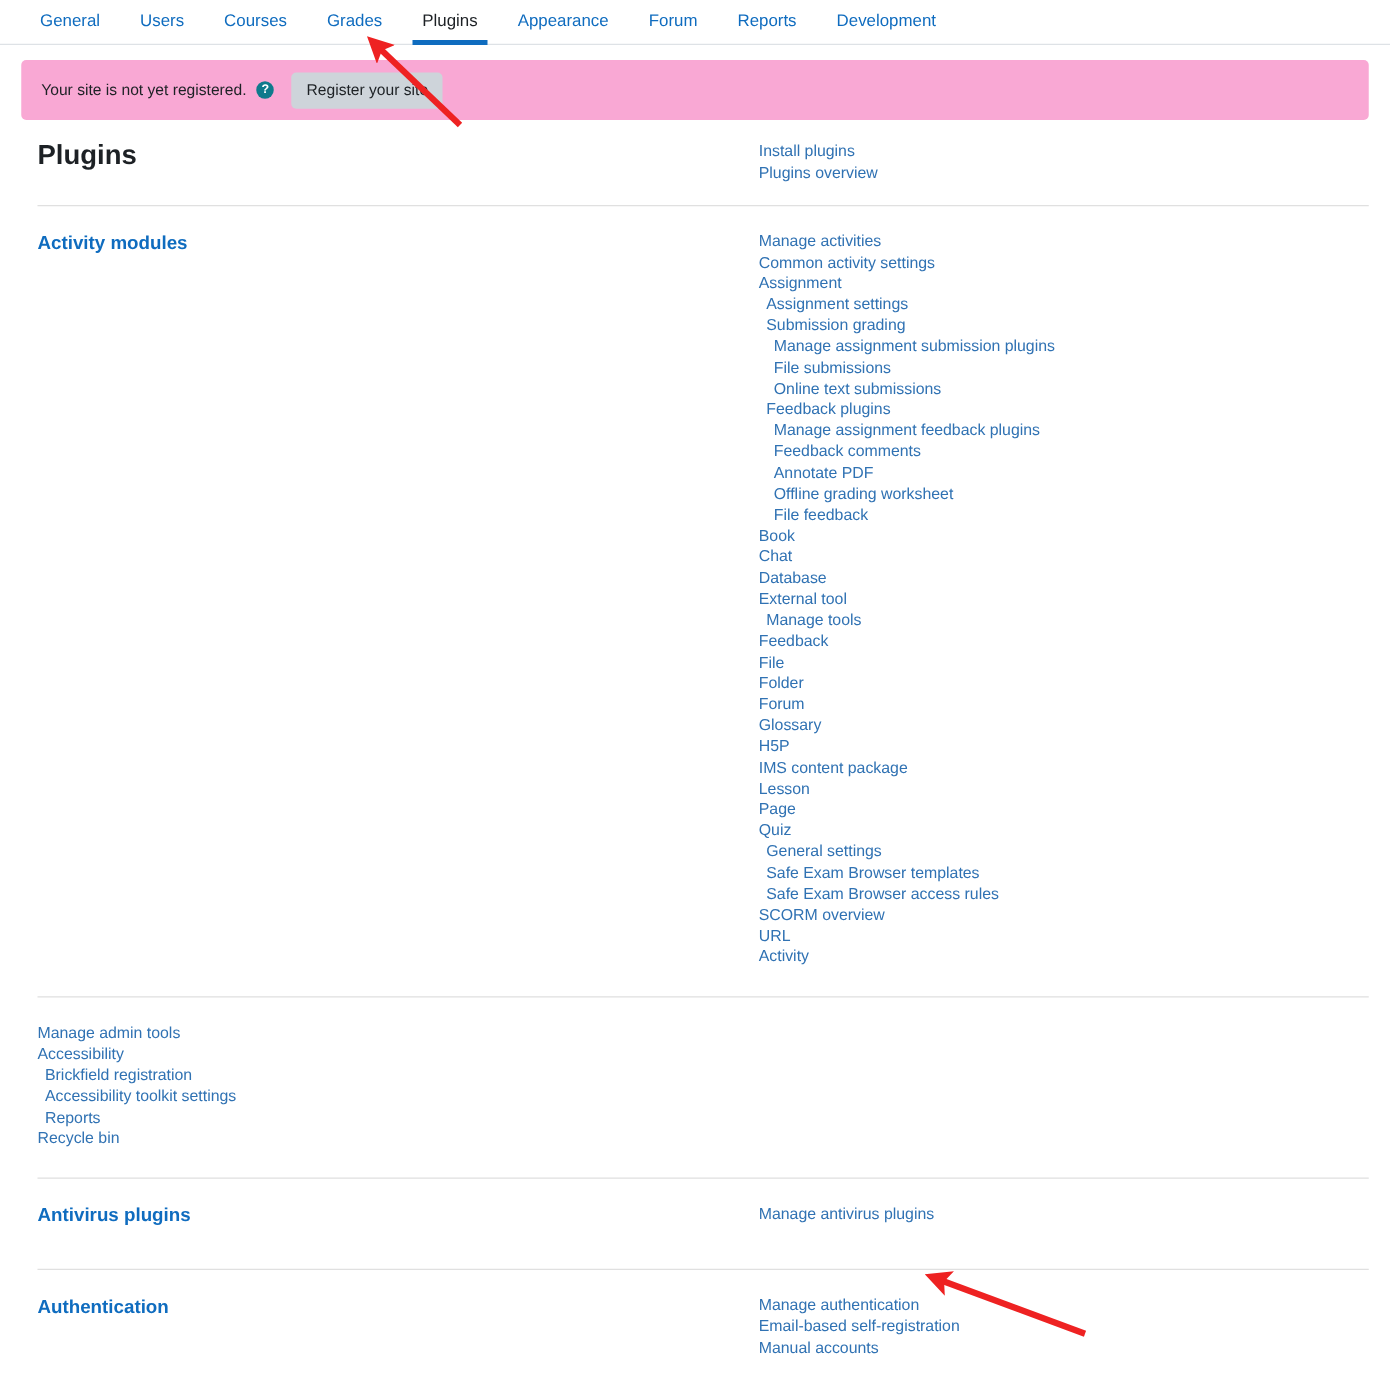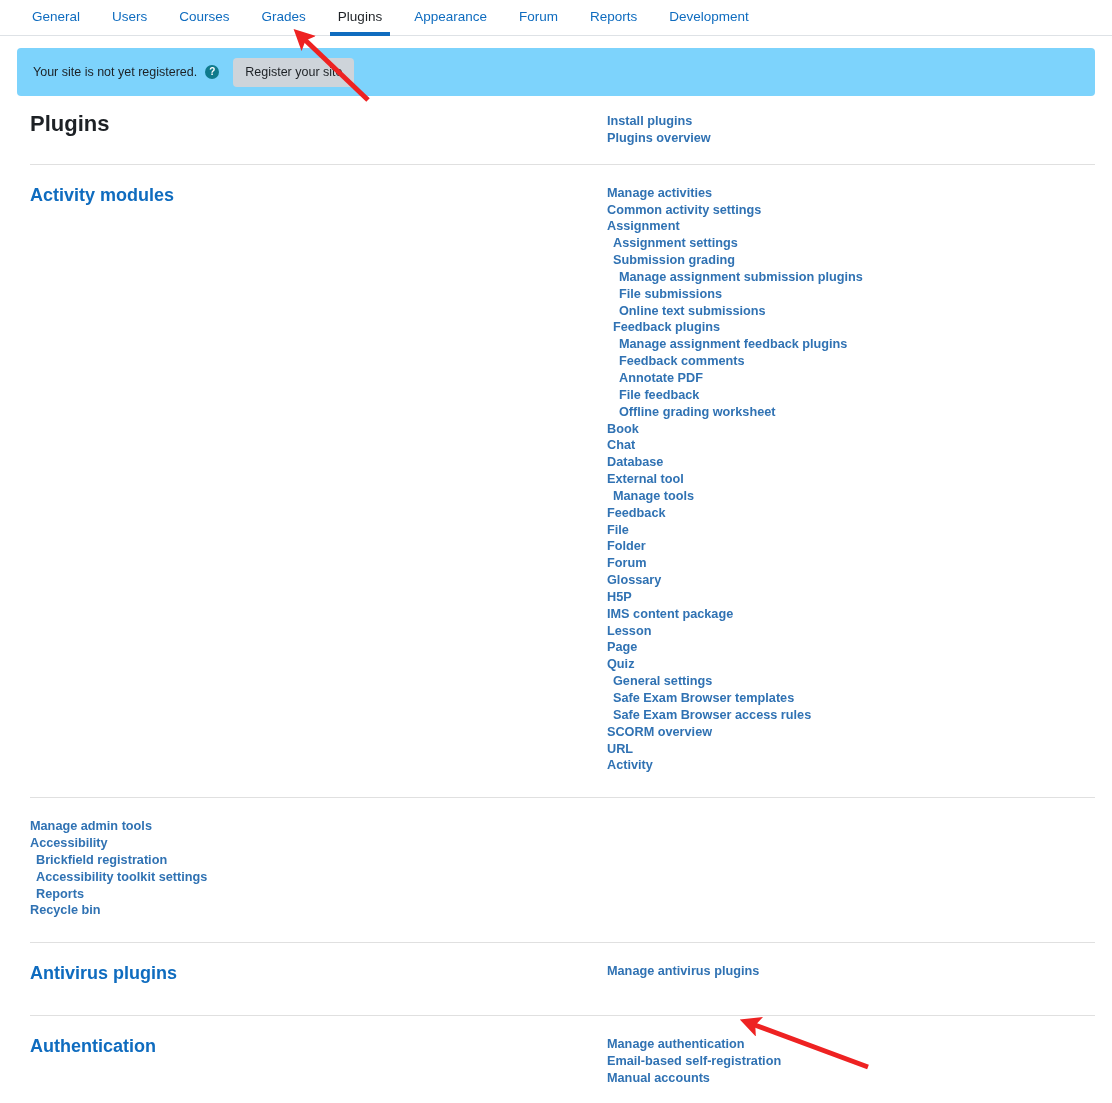--- a/index.html
+++ b/index.html
@@ -46,21 +46,21 @@
     bottom: -10px;
     height: 4px;
     background: #0f6cbf;
   }
 
   
   .notification-wrap {
     padding: 12px 17px 0 17px;
   }
   .notification {
-    background: #7dd3fc;
+    background: #f9a8d4;
     border-radius: 4px;
     height: 48px;
     display: flex;
     align-items: center;
     padding: 0 16px;
     gap: 8px;
   }
   .notification-text {
     font-size: 12.5px;
     color: #1d2125;
@@ -107,45 +107,43 @@
     font-size: 22px;
     font-weight: bold;
     color: #1d2125;
     line-height: 28px;
     margin: 0;
     padding-left: 13px;
   }
   .links-col {
     flex: 1 1 auto;
     padding-top: 3px;
-    font-weight: bold;
   }
 
   .section {
     display: flex;
     border-top: 1px solid #e0e0e0;
     margin-top: 17px;
     padding-top: 18px;
     padding-bottom: 6px;
     min-height: 56px;
     margin-left: 13px;
     margin-right: 0px;
   }
   .section-title {
     flex: 0 0 577px;
-    font-size: 18px;
+    font-size: 15px;
     font-weight: bold;
     color: #0f6cbf;
     line-height: 24px;
     margin: 0;
   }
   .section-links {
     flex: 1 1 auto;
     padding-top: 2px;
-    font-weight: bold;
   }
 
   .plugin-link {
     display: block;
     font-size: 12.7px;
     line-height: 16.85px;
     color: #3072b3;
     text-decoration: none;
     cursor: pointer;
     white-space: nowrap;
@@ -207,22 +205,22 @@
           <a class="plugin-link lvl-0">Assignment</a>
           <a class="plugin-link lvl-1">Assignment settings</a>
           <a class="plugin-link lvl-1">Submission grading</a>
           <a class="plugin-link lvl-2">Manage assignment submission plugins</a>
           <a class="plugin-link lvl-2">File submissions</a>
           <a class="plugin-link lvl-2">Online text submissions</a>
           <a class="plugin-link lvl-1">Feedback plugins</a>
           <a class="plugin-link lvl-2">Manage assignment feedback plugins</a>
           <a class="plugin-link lvl-2">Feedback comments</a>
           <a class="plugin-link lvl-2">Annotate PDF</a>
+          <a class="plugin-link lvl-2">Offline grading worksheet</a>
           <a class="plugin-link lvl-2">File feedback</a>
-          <a class="plugin-link lvl-2">Offline grading worksheet</a>
           <a class="plugin-link lvl-0">Book</a>
           <a class="plugin-link lvl-0">Chat</a>
           <a class="plugin-link lvl-0">Database</a>
           <a class="plugin-link lvl-0">External tool</a>
           <a class="plugin-link lvl-1">Manage tools</a>
           <a class="plugin-link lvl-0">Feedback</a>
           <a class="plugin-link lvl-0">File</a>
           <a class="plugin-link lvl-0">Folder</a>
           <a class="plugin-link lvl-0">Forum</a>
           <a class="plugin-link lvl-0">Glossary</a>

